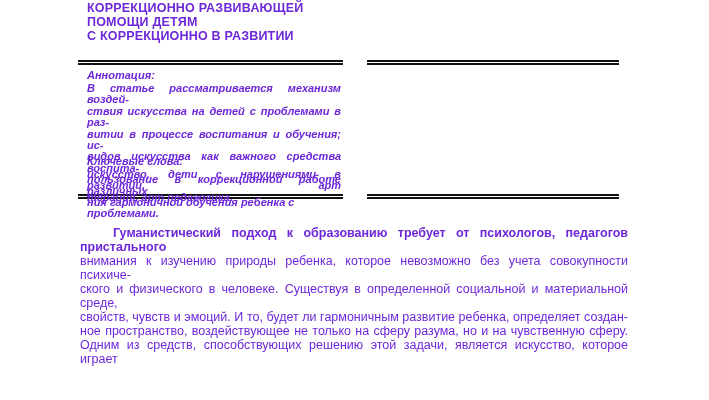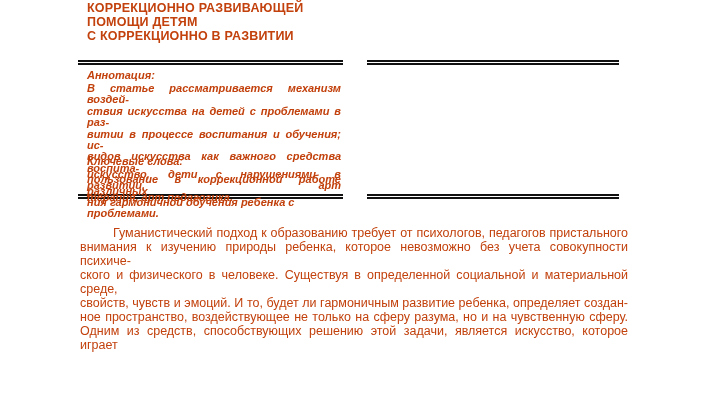--- a/index.html
+++ b/index.html
@@ -1,21 +1,21 @@
 <!DOCTYPE html>
 <html><head>
 <meta charset="utf-8">
 <style>
   html, body { margin: 0; padding: 0; }
   .page {
     position: relative;
     width: 709px;
     height: 400px;
     background: #ffffff;
-    color: #c2410c;
+    color: #6d28d9;
     font-family: "Liberation Sans", sans-serif;
     overflow: hidden;
   }
   
   .title-block {
     position: absolute;
     left: 87px;
     top: 1px;
     width: 300px;
     font-weight: bold;
@@ -62,21 +62,21 @@
   .body-block {
     position: absolute;
     left: 80px;
     top: 226px;
     width: 548px;
     font-size: 12.5px;
     line-height: 14px;
   }
   .jl { text-align: justify; text-align-last: justify; }
   .ll { text-align: left; }
-  .indent { text-indent: 33px; }
+  .indent { text-indent: 33px; font-weight: bold; }
 </style>
 </head>
 <body>
 
 <div class="page">
 
   <div class="title-block">
     <div>КОРРЕКЦИОННО РАЗВИВАЮЩЕЙ</div>
     <div>ПОМОЩИ ДЕТЯМ</div>
     <div>С КОРРЕКЦИОННО В РАЗВИТИИ</div>

